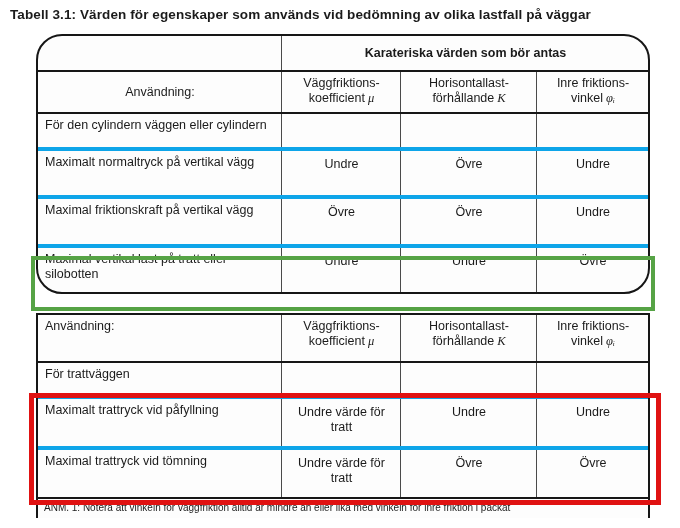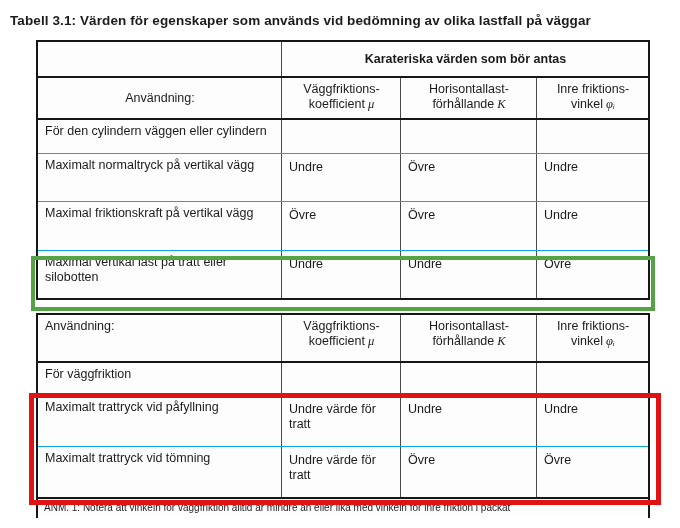--- a/index.html
+++ b/index.html
@@ -2,52 +2,52 @@
 <html><head>
 <meta charset="utf-8">
 <style>
   html,body{margin:0;padding:0;}
   body{
     width:680px;height:528px;overflow:hidden;position:relative;
     background:#ffffff;color:#1b1b1b;
     font-family:"Liberation Sans",sans-serif;
   }
   .title{
-    position:absolute;left:10px;top:13px;
+    position:absolute;left:10px;top:7px;
     font-size:13.5px;font-weight:bold;letter-spacing:.1px;white-space:nowrap;
   }
   .tbl{
     position:absolute;left:36px;width:614px;
     border:2px solid #161616;background:#fdfdfd;box-sizing:border-box;
   }
-  .tbl1{top:40px;}
+  .tbl1{top:34px;border-radius:26px;}
   .tbl2{top:313px;height:205px;border-bottom:none;overflow:hidden;}
   .row{
     display:grid;grid-template-columns:243px 119px 136px 1fr;
-    box-sizing:border-box;border-top:1px solid #0ea5e9;
+    box-sizing:border-box;border-top:4px solid #0ea5e9;
   }
   .row:first-child{border-top:none;}
   .rowA{grid-template-columns:243px 1fr;height:36px;border-bottom:2px solid #161616;}
   .rowB{height:42px;border-top:none;border-bottom:2px solid #161616;}
   .rowC{height:33px;border-top:none;}
   .rowD{height:48px;}
   .rowE{height:49px;}
   .rowF{height:48px;}
   .rowG{height:48px;border-bottom:2px solid #161616;}
   .rowH{height:32px;border-top:none;}
   .rowI{height:51px;}
   .rowJ{height:51px;}
   .cell{
     box-sizing:border-box;padding:4px 6px 3px 7px;
     font-size:12.5px;line-height:1.16;
     border-left:1px solid #4a4a4a;overflow:hidden;
   }
   .cell:first-child{border-left:none;}
   .bold{font-weight:normal;}
-  .val{padding-top:6px;}
+  .val{text-align:center;padding-top:6px;}
   .ch{text-align:center;}
   .spanhead{
     font-weight:bold;display:flex;align-items:center;justify-content:center;
     font-size:12.5px;
   }
   .usage-center{display:flex;align-items:center;justify-content:center;}
   .sym{font-style:italic;font-family:"Liberation Serif",serif;margin-left:3px;}
   .noterow{
     border-top:2px solid #161616;padding:3px 6px;
     font-size:10px;line-height:1.2;white-space:nowrap;overflow:hidden;
@@ -99,33 +99,33 @@
 </div>
 
 <div class="tbl tbl2">
   <div class="row rowG">
     <div class="cell bold">Användning:</div>
     <div class="cell ch"><span>Väggfriktions-koefficient</span><span class="sym">μ</span></div>
     <div class="cell ch"><span>Horisontallast-förhållande</span><span class="sym">K</span></div>
     <div class="cell ch"><span>Inre friktions-vinkel</span><span class="sym">φᵢ</span></div>
   </div>
   <div class="row rowH">
-    <div class="cell bold">För väggfriktion</div>
+    <div class="cell bold">För trattväggen</div>
     <div class="cell val"></div>
     <div class="cell val"></div>
     <div class="cell val"></div>
   </div>
   <div class="row rowI">
     <div class="cell">Maximalt trattryck vid påfyllning</div>
     <div class="cell val">Undre värde för tratt</div>
     <div class="cell val">Undre</div>
     <div class="cell val">Undre</div>
   </div>
   <div class="row rowJ">
-    <div class="cell">Maximalt trattryck vid tömning</div>
+    <div class="cell">Maximal trattryck vid tömning</div>
     <div class="cell val">Undre värde för tratt</div>
     <div class="cell val">Övre</div>
     <div class="cell val">Övre</div>
   </div>
   <div class="noterow">ANM. 1: Notera att vinkeln för väggfriktion alltid är mindre än eller lika med vinkeln för inre friktion i packat</div>
 </div>
 
 <div class="overlay green" style="border-color: rgb(86, 163, 69);"></div>
 <div class="overlay red" style="border-color: rgb(224, 18, 18);"></div>
 

